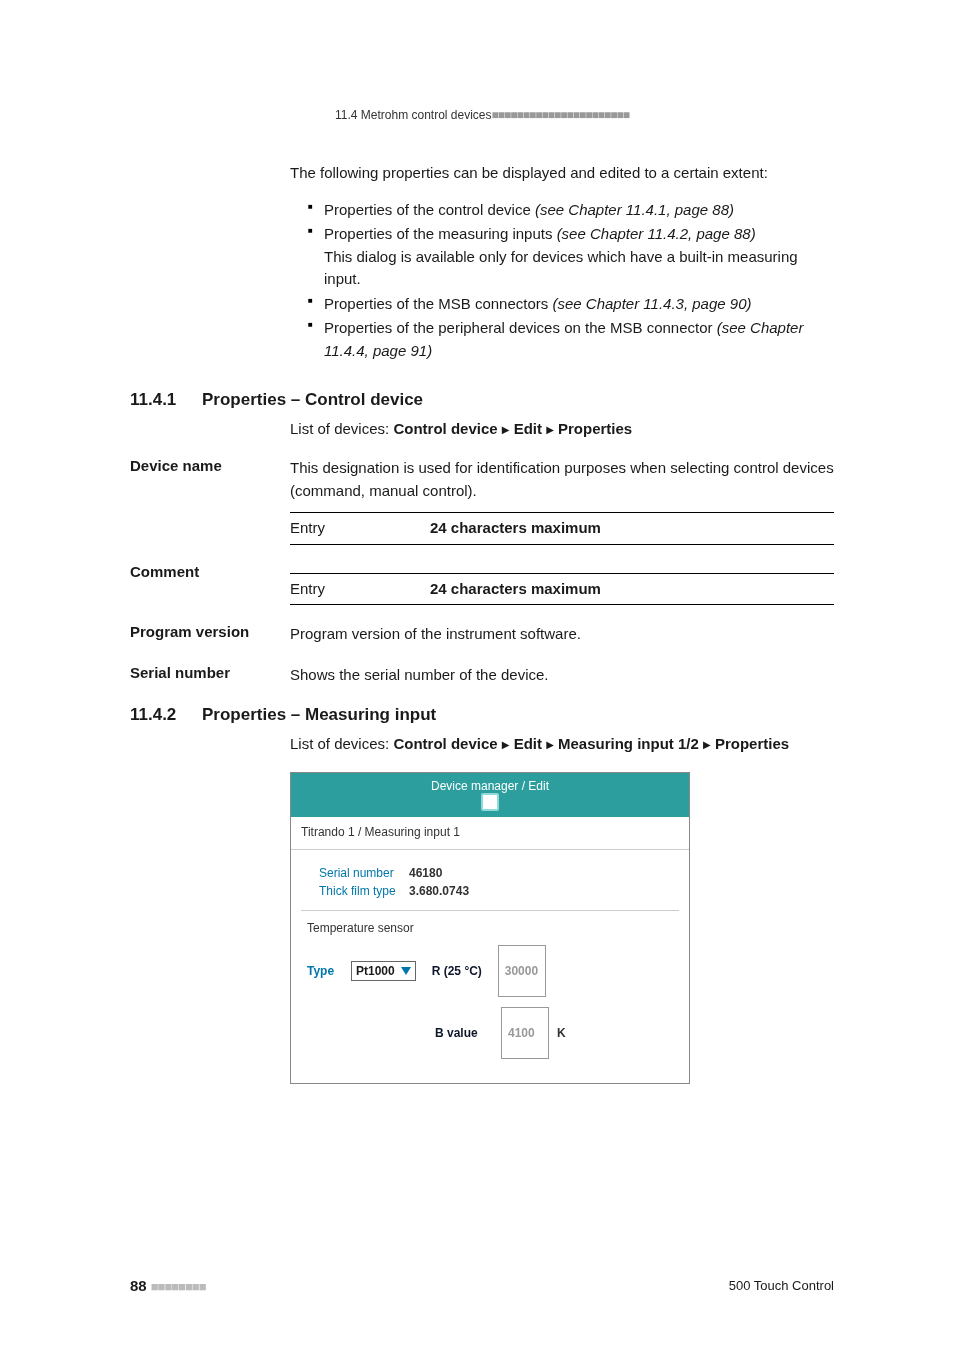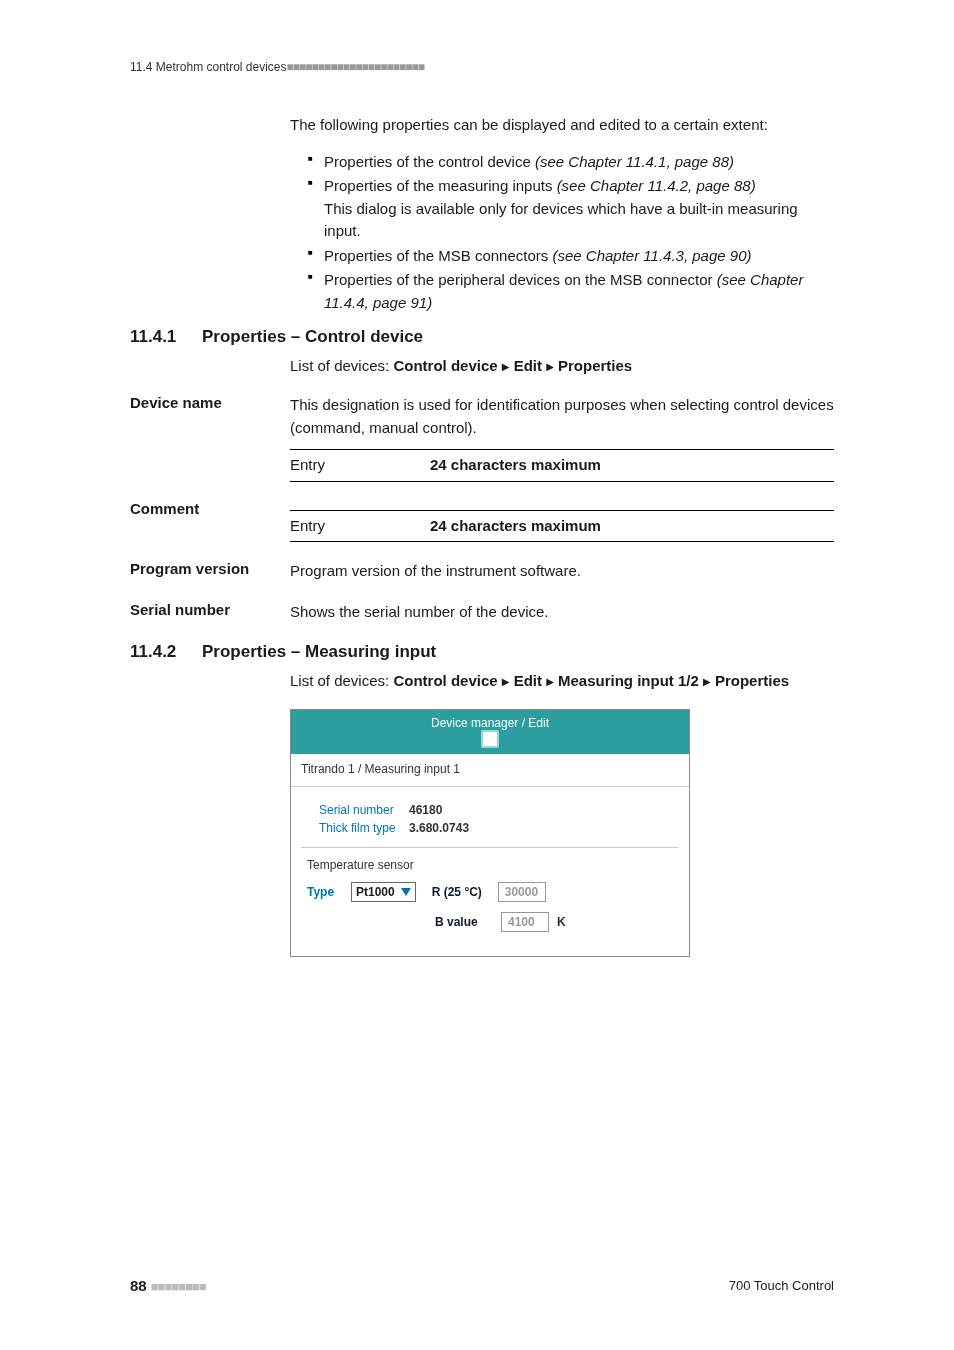--- a/index.html
+++ b/index.html
@@ -9,30 +9,31 @@
     background: #fff;
     font-family: "Segoe UI", "Helvetica Neue", Arial, sans-serif;
     color: #1a1a1a;
     position: relative;
   }
   .page {
     padding: 60px 120px 40px 130px;
   }
   .header-row {
     display: flex;
-    justify-content: flex-start;
+    justify-content: center;
     align-items: center;
     font-size: 12px;
     color: #333;
     margin-bottom: 40px;
+    margin-top: 48px;
   }
   .header-dashes { color: #999; letter-spacing: -1px; font-size: 12px; }
   .body-col { margin-left: 160px; }
   .body-text { font-size: 15px; line-height: 1.5; margin-bottom: 14px; }
-  ul.bullets { list-style: none; padding-left: 18px; margin-bottom: 13px; }
+  ul.bullets { list-style: none; padding-left: 18px; margin-bottom: 28px; }
   ul.bullets li { position: relative; font-size: 15px; line-height: 1.5; padding-left: 16px; margin-bottom: 2px; }
   ul.bullets li::before { content: "■"; position: absolute; left: 0; top: 2px; font-size: 8px; color: #000; }
   .italic { font-style: italic; }
   .section-head { display: flex; gap: 22px; font-weight: 700; font-size: 17px; margin-bottom: 10px; }
   .section-head .num { min-width: 50px; }
   .breadcrumb { font-size: 15px; margin-left: 160px; margin-bottom: 20px; }
   .triangle { font-size: 10px; position: relative; top: -1px; }
   .side-label { font-weight: 700; font-size: 15px; margin-bottom: 6px; }
   .two-col-row { display: flex; margin-bottom: 18px; }
   .two-col-row .left { width: 160px; flex-shrink: 0; }
@@ -66,21 +67,21 @@
   .ss-info-row { display: flex; padding: 2px 0; }
   .ss-info-row .lab { color: #0077aa; width: 90px; }
   .ss-info-row .val { font-weight: 700; color: #333; }
   .ss-temp { padding: 10px 0 14px 6px; }
   .ss-temp-title { color: #333; margin-bottom: 10px; padding-left: 0; }
   .ss-temp-row { display: flex; align-items: center; gap: 8px; margin-bottom: 10px; padding-left: 0; font-weight: bold; }
   .ss-temp-row .lab { color: #0077aa; width: 36px; }
   .ss-dropdown { border: 1px solid #666; padding: 2px 4px; display: inline-flex; align-items: center; gap: 6px; background:#fff; }
   .ss-dropdown .dd-arrow { width: 0; height: 0; border-left: 5px solid transparent; border-right: 5px solid transparent; border-top: 8px solid #0077aa; }
   .ss-field-lab { color: #0f172a; width: 58px; margin-left: 8px; }
-  .ss-field-val { border: 1px solid #999; color: #999; padding: 2px 6px; width: 48px; text-align:left; background:#fff; }
+  .ss-field-val { border: 1px solid #999; color: #999; padding: 18px 6px; width: 48px; text-align:left; background:#fff; }
   .ss-unit { color: #333; }
   .footer-row {
     position: absolute;
     bottom: 56px;
     left: 130px;
     right: 120px;
     display: flex;
     justify-content: space-between;
     align-items: center;
     font-size: 13px;
@@ -213,14 +214,14 @@
       </div>
     </div>
   </div>
 
 </div>
 
 <div class="footer-row">
   <span class="pg">
     <span>88</span><span class="dashes">■■■■■■■■</span>
   </span>
-  <span>700 Touch Control</span>
+  <span>500 Touch Control</span>
 </div>
 
 </body></html>

